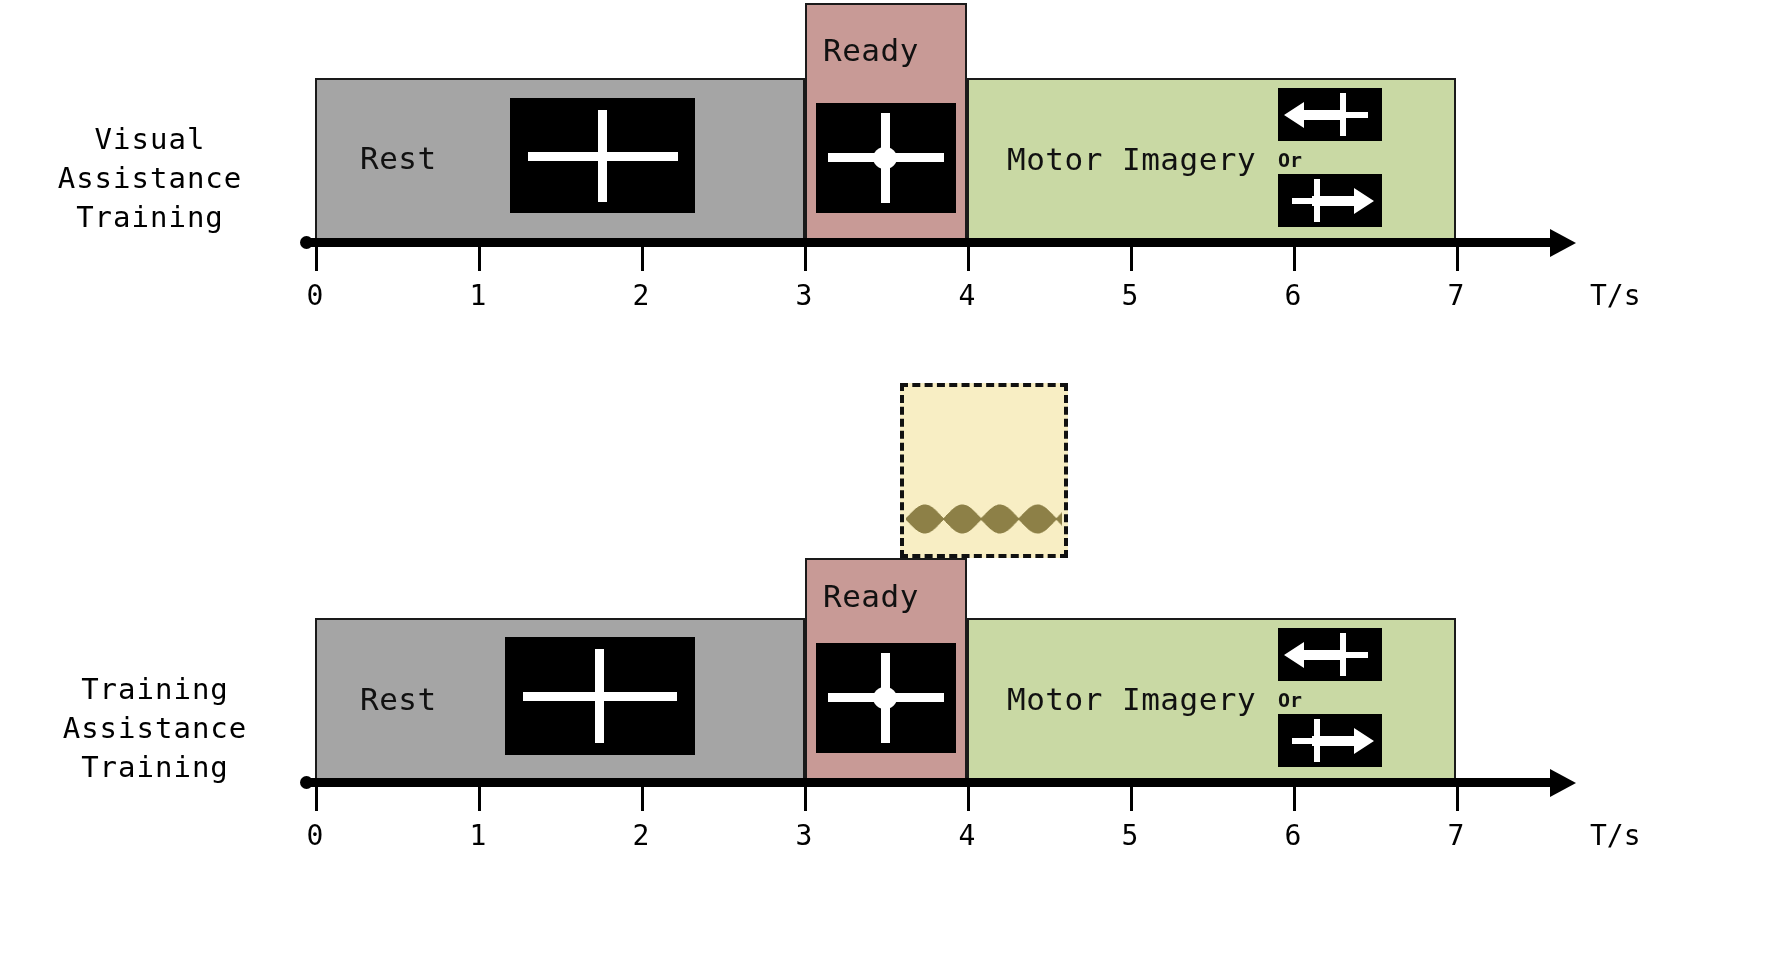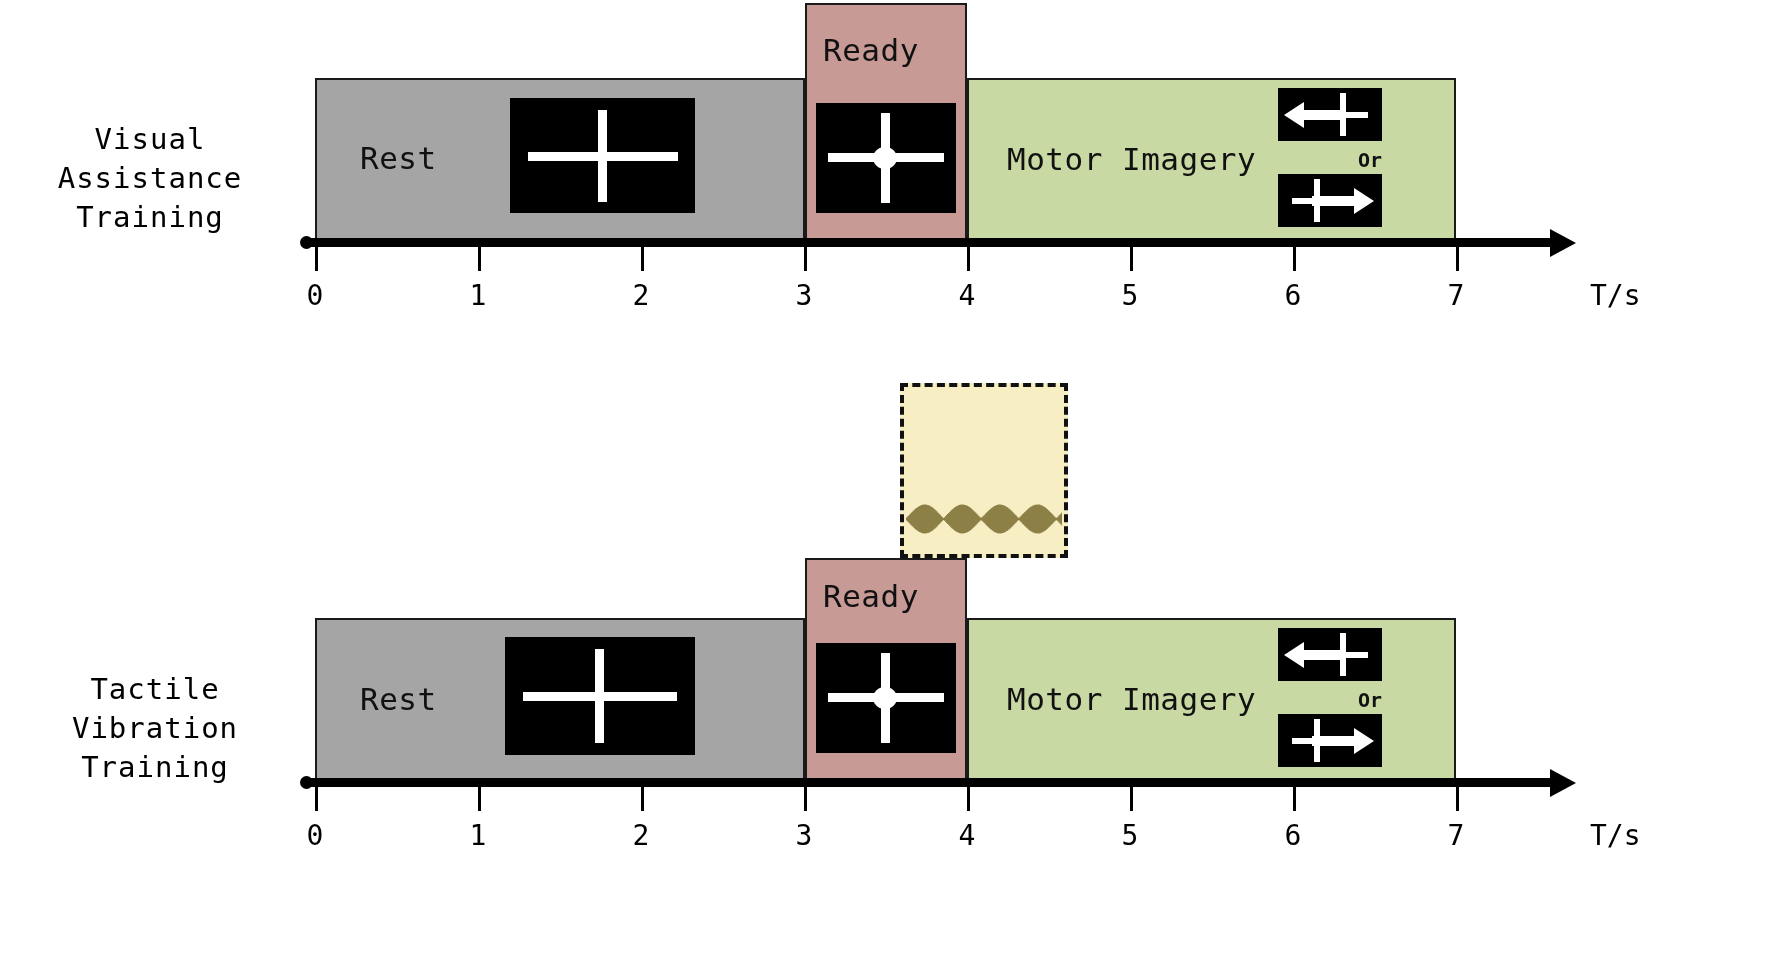--- a/index.html
+++ b/index.html
@@ -63,21 +63,21 @@
   }
   .vib-text{
     position:absolute;left:0;right:0;text-align:center;color:#111;
     font-family:"DejaVu Sans Mono","Liberation Mono",monospace;
     font-size:21px;line-height:1.45;letter-spacing:0px;white-space:pre-line;
     font-weight:700;
   }
   .vib-wave{position:absolute;}
 
   .or-label{
-    position:absolute;color:#111;text-align:right;
+    position:absolute;color:#111;text-align:left;
     font-family:"DejaVu Sans Mono","Liberation Mono",monospace;
     font-size:20px;font-weight:700;white-space:nowrap;
   }
 </style>
 </head>
 <body>
 
 <div class="stage">
 
   <div class="row-label" style="left:10px;top:120px;width:280px;">Visual Assistance
@@ -137,21 +137,21 @@
   <div class="tick-label" style="left:291px;top:279px;width:48px;">0</div>
   <div class="tick-label" style="left:454px;top:279px;width:48px;">1</div>
   <div class="tick-label" style="left:617px;top:279px;width:48px;">2</div>
   <div class="tick-label" style="left:780px;top:279px;width:48px;">3</div>
   <div class="tick-label" style="left:943px;top:279px;width:48px;">4</div>
   <div class="tick-label" style="left:1106px;top:279px;width:48px;">5</div>
   <div class="tick-label" style="left:1269px;top:279px;width:48px;">6</div>
   <div class="tick-label" style="left:1432px;top:279px;width:48px;">7</div>
   <div class="axis-unit" style="left:1590px;top:279px;">T/s</div>
 
-  <div class="row-label" style="left:10px;top:670px;width:290px;">Tactile Vibration
+  <div class="row-label" style="left:10px;top:670px;width:290px;">Training Assistance
 Training</div>
 
   <div class="vib-box" style="left:900px;top:383px;width:168px;height:175px;background:#f8eec4;"></div>
   <svg class="vib-wave" style="left:906px;top:488px;" width="156" height="62" viewBox="0 0 156 62" preserveAspectRatio="none">
     <g stroke="#8d8047" stroke-width="1.1" fill="none">
       <path d="M0,31 L1,31"></path>
     </g>
     <g id="wavegroup" stroke="#8d8047" stroke-width="1.15" fill="none">
         <path d="M0.00,30.00L0.00,32.00 M1.04,29.08L1.04,32.92 M2.08,28.04L2.08,33.96 M3.12,26.96L3.12,35.04 M4.16,25.87L4.16,36.13 M5.20,24.79L5.20,37.21 M6.24,23.73L6.24,38.27 M7.28,22.70L7.28,39.30 M8.32,21.73L8.32,40.27 M9.36,20.81L9.36,41.19 M10.40,19.96L10.40,42.04 M11.44,19.19L11.44,42.81 M12.48,18.51L12.48,43.49 M13.52,17.91L13.52,44.09 M14.56,17.42L14.56,44.58 M15.60,17.03L15.60,44.97 M16.64,16.74L16.64,45.26 M17.68,16.56L17.68,45.44 M18.72,16.50L18.72,45.50 M19.76,16.55L19.76,45.45 M20.80,16.71L20.80,45.29 M21.84,16.98L21.84,45.02 M22.88,17.35L22.88,44.65 M23.92,17.84L23.92,44.16 M24.96,18.41L24.96,43.59 M26.00,19.09L26.00,42.91 M27.04,19.85L27.04,42.15 M28.08,20.68L28.08,41.32 M29.12,21.59L29.12,40.41 M30.16,22.56L30.16,39.44 M31.20,23.58L31.20,38.42 M32.24,24.63L32.24,37.37 M33.28,25.71L33.28,36.29 M34.32,26.80L34.32,35.20 M35.36,27.89L35.36,34.11 M36.40,28.94L36.40,33.06 M37.44,29.89L37.44,32.11 M38.48,29.23L38.48,32.77 M39.52,28.19L39.52,33.81 M40.56,27.12L40.56,34.88 M41.60,26.03L41.60,35.97 M42.64,24.94L42.64,37.06 M43.68,23.88L43.68,38.12 M44.72,22.85L44.72,39.15 M45.76,21.87L45.76,40.13 M46.80,20.94L46.80,41.06 M47.84,20.08L47.84,41.92 M48.88,19.30L48.88,42.70 M49.92,18.60L49.92,43.40 M50.96,17.99L50.96,44.01 M52.00,17.48L52.00,44.52 M53.04,17.08L53.04,44.92 M54.08,16.77L54.08,45.23 M55.12,16.58L55.12,45.42 M56.16,16.50L56.16,45.50 M57.20,16.53L57.20,45.47 M58.24,16.68L58.24,45.32 M59.28,16.93L59.28,45.07 M60.32,17.29L60.32,44.71 M61.36,17.76L61.36,44.24 M62.40,18.33L62.40,43.67 M63.44,18.98L63.44,43.02 M64.48,19.73L64.48,42.27 M65.52,20.56L65.52,41.44 M66.56,21.46L66.56,40.54 M67.60,22.42L67.60,39.58 M68.64,23.43L68.64,38.57 M69.68,24.48L69.68,37.52 M70.72,25.56L70.72,36.44 M71.76,26.65L71.76,35.35 M72.80,27.73L72.80,34.27 M73.84,28.79L73.84,33.21 M74.88,29.77L74.88,32.23 M75.92,29.37L75.92,32.63 M76.96,28.35L76.96,33.65 M78.00,27.28L78.00,34.72 M79.04,26.19L79.04,35.81 M80.08,25.10L80.08,36.90 M81.12,24.03L81.12,37.97 M82.16,23.00L82.16,39.00 M83.20,22.00L83.20,40.00 M84.24,21.07L84.24,40.93 M85.28,20.20L85.28,41.80 M86.32,19.41L86.32,42.59 M87.36,18.70L87.36,43.30 M88.40,18.07L88.40,43.93 M89.44,17.55L89.44,44.45 M90.48,17.13L90.48,44.87 M91.52,16.81L91.52,45.19 M92.56,16.60L92.56,45.40 M93.60,16.51L93.60,45.49 M94.64,16.52L94.64,45.48 M95.68,16.65L95.68,45.35 M96.72,16.89L96.72,45.11 M97.76,17.23L97.76,44.77 M98.80,17.69L98.80,44.31 M99.84,18.24L99.84,43.76 M100.88,18.88L100.88,43.12 M101.92,19.62L101.92,42.38 M102.96,20.43L102.96,41.57 M104.00,21.32L104.00,40.68 M105.04,22.27L105.04,39.73 M106.08,23.28L106.08,38.72 M107.12,24.32L107.12,37.68 M108.16,25.40L108.16,36.60 M109.20,26.49L109.20,35.51 M110.24,27.58L110.24,34.42 M111.28,28.64L111.28,33.36 M112.32,29.63L112.32,32.37 M113.36,29.51L113.36,32.49 M114.40,28.50L114.40,33.50 M115.44,27.43L115.44,34.57 M116.48,26.34L116.48,35.66 M117.52,25.25L117.52,36.75 M118.56,24.18L118.56,37.82 M119.60,23.14L119.60,38.86 M120.64,22.14L120.64,39.86 M121.68,21.20L121.68,40.80 M122.72,20.32L122.72,41.68 M123.76,19.52L123.76,42.48 M124.80,18.79L124.80,43.21 M125.84,18.16L125.84,43.84 M126.88,17.62L126.88,44.38 M127.92,17.18L127.92,44.82 M128.96,16.85L128.96,45.15 M130.00,16.63L130.00,45.37 M131.04,16.51L131.04,45.49 M132.08,16.51L132.08,45.49 M133.12,16.62L133.12,45.38 M134.16,16.85L134.16,45.15 M135.20,17.18L135.20,44.82 M136.24,17.61L136.24,44.39 M137.28,18.15L137.28,43.85 M138.32,18.78L138.32,43.22 M139.36,19.51L139.36,42.49 M140.40,20.31L140.40,41.69 M141.44,21.19L141.44,40.81 M142.48,22.13L142.48,39.87 M143.52,23.13L143.52,38.87 M144.56,24.17L144.56,37.83 M145.60,25.24L145.60,36.76 M146.64,26.33L146.64,35.67 M147.68,27.42L147.68,34.58 M148.72,28.49L148.72,33.51 M149.76,29.50L149.76,32.50 M150.80,29.64L150.80,32.36 M151.84,28.65L151.84,33.35 M152.88,27.59L152.88,34.41 M153.92,26.50L153.92,35.50 M154.96,25.41L154.96,36.59 M156.00,24.34L156.00,37.66 " stroke="#8d8047" stroke-width="1.05" fill="none"></path>
       </g>

